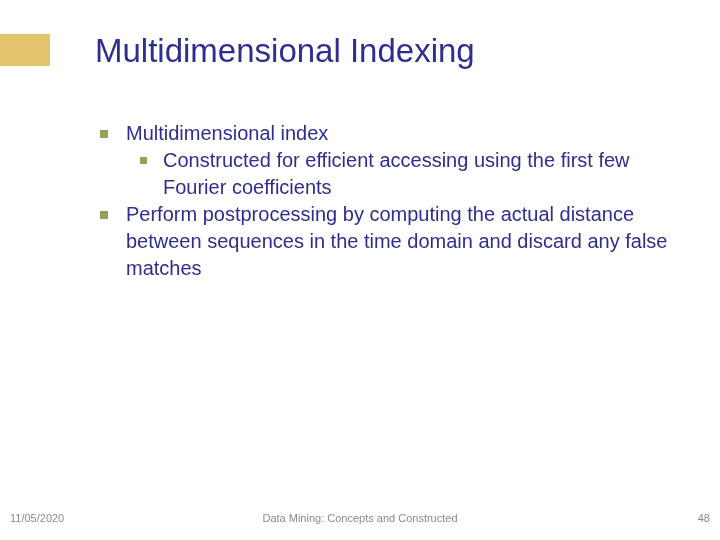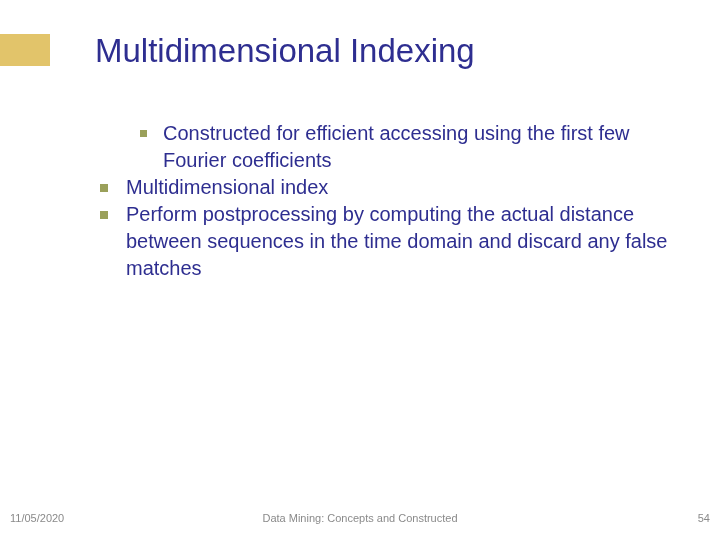--- a/index.html
+++ b/index.html
@@ -95,33 +95,33 @@
   }
 </style>
 </head>
 <body>
 
 <div class="accent-block"></div>
 <div class="title">Multidimensional Indexing</div>
 
 <div class="content">
 
+  <div class="bullet-row level1">
+    <div class="bullet-sq"></div>
+    <div>Multidimensional index</div>
+  </div>
+
   <div class="bullet-row level2">
     <div class="bullet-sq-small"></div>
     <div>Constructed for efficient accessing using the first few Fourier coefficients</div>
-  </div>
-
-  <div class="bullet-row level1">
-    <div class="bullet-sq"></div>
-    <div>Multidimensional index</div>
   </div>
 
 
   <div class="bullet-row level1">
     <div class="bullet-sq"></div>
     <div>Perform postprocessing by computing the actual distance between sequences in the time domain and discard any false matches</div>
   </div>
 
 </div>
 
 <div class="footer-date">11/05/2020</div>
 <div class="footer-center">Data Mining: Concepts and Constructed</div>
-<div class="footer-page">54</div>
+<div class="footer-page">48</div>
 
 </body></html>

